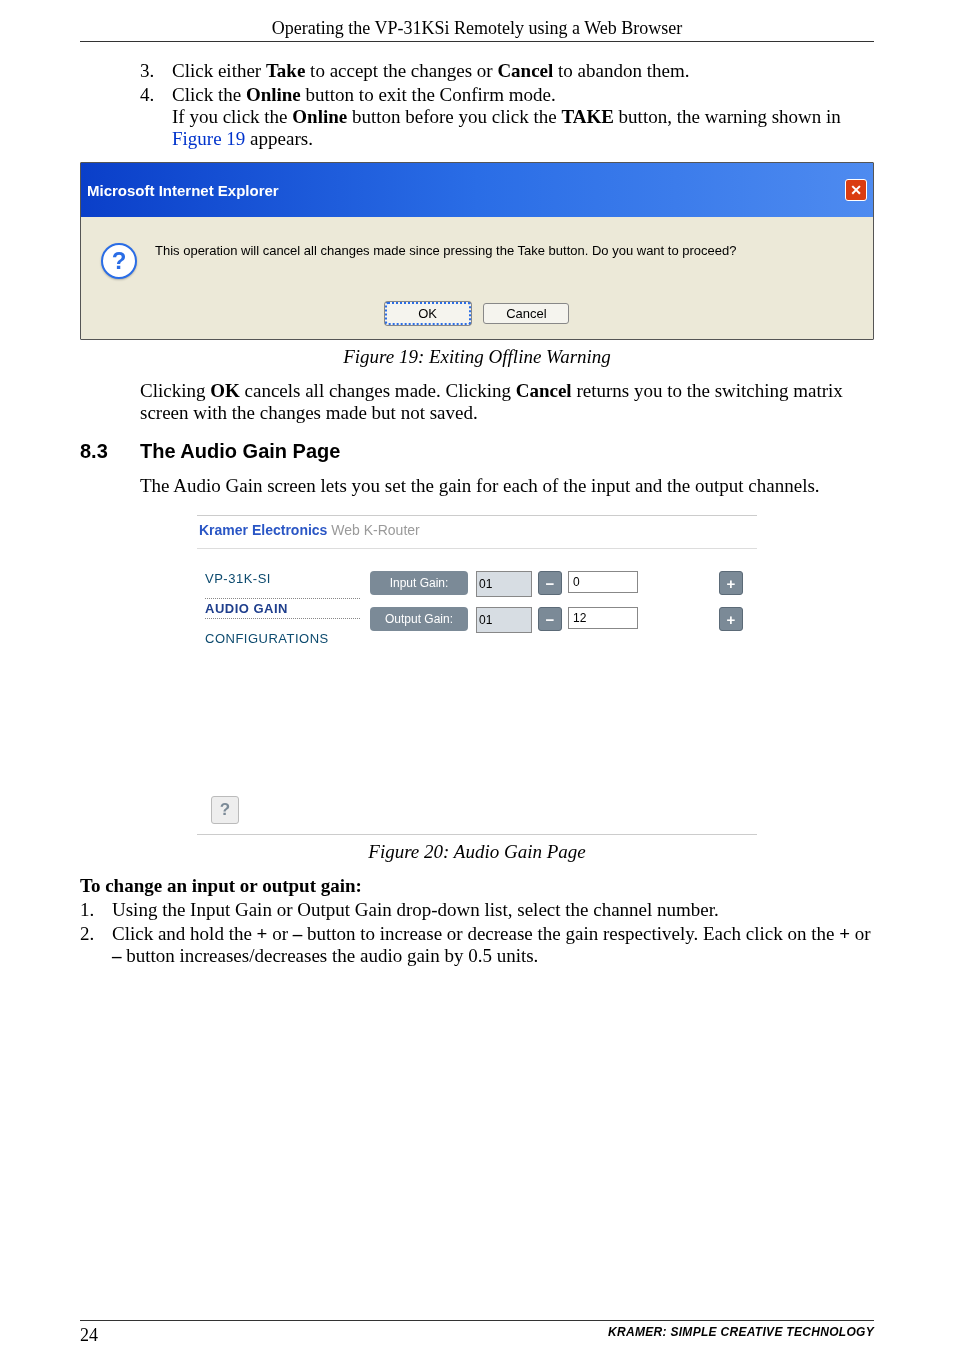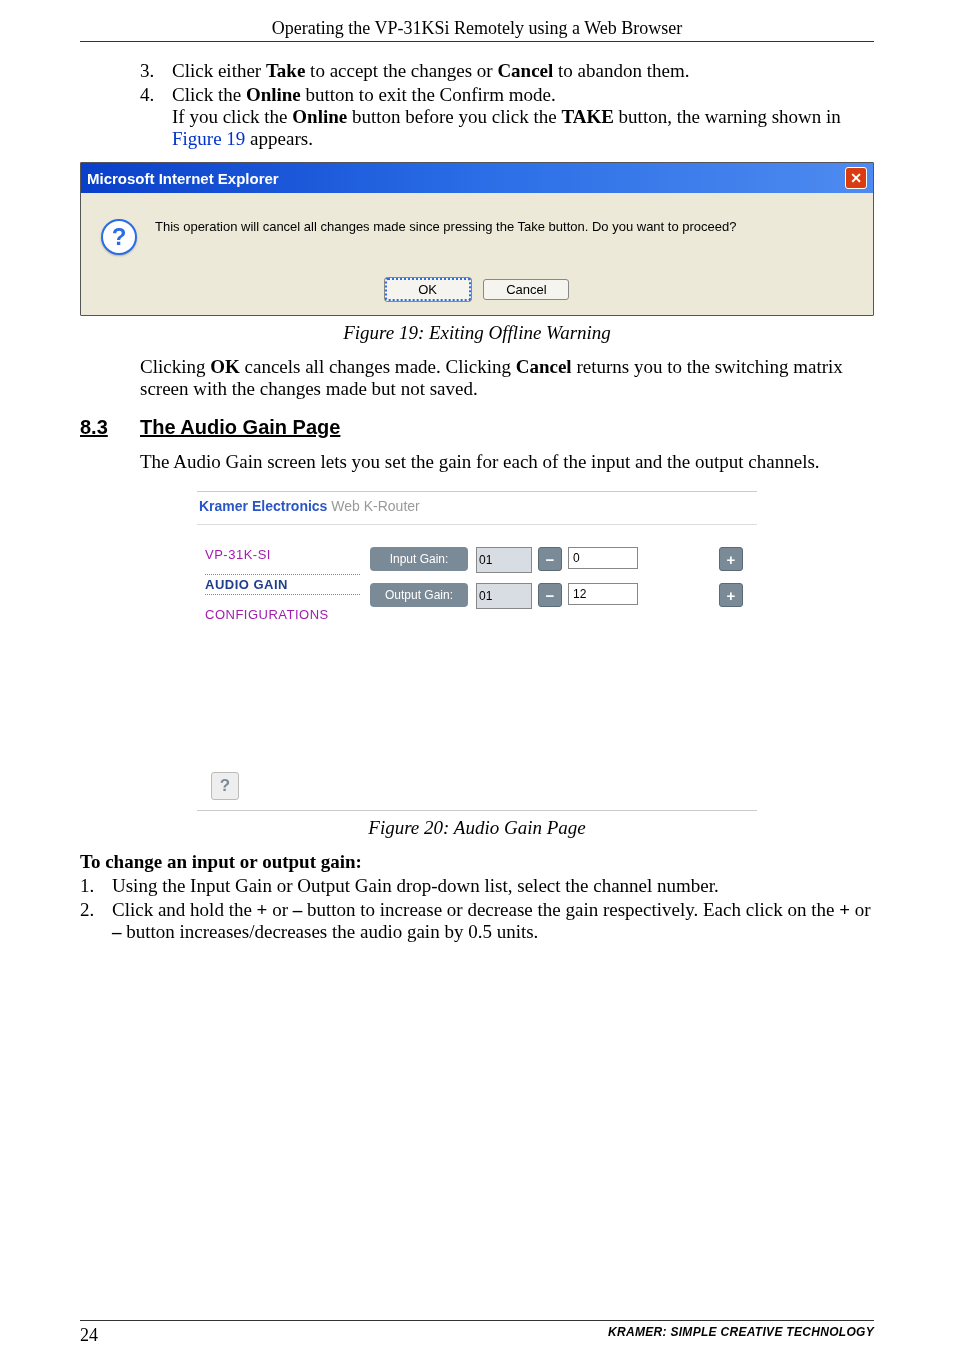--- a/index.html
+++ b/index.html
@@ -50,21 +50,21 @@
     border-radius: 1px;
     margin: 12px 0 6px 0;
     background: #ece9d8;
   }
   .ie-titlebar {
     background: linear-gradient(to right, #0a3fc9, #2a6de6, #4e8bf0);
     color: #fff;
     font-family: Tahoma, Arial, sans-serif;
     font-weight: bold;
     font-size: 15px;
-    padding: 4px 6px;
+    padding: 16px 6px;
     display: flex;
     justify-content: space-between;
     align-items: center;
   }
   .ie-close {
     width: 20px;
     height: 20px;
     background: #da3c10;
     border: 1px solid #fff;
     border-radius: 3px;
@@ -120,21 +120,20 @@
     text-align: center;
     font-style: italic;
     margin: 6px 0 12px 0;
   }
   .section-head {
     display: flex;
     font-family: Arial, Helvetica, sans-serif;
     font-weight: bold;
     font-size: 20px;
     margin: 16px 0 12px 0;
-    text-decoration: underline;
   }
   .section-num { width: 60px; }
   .para-indent {
     margin-left: 60px;
   }
   .kramer-panel {
     border-top: 1px solid #ccc;
     border-bottom: 1px solid #ccc;
     width: 560px;
     margin: 18px auto 4px auto;
@@ -143,21 +142,21 @@
   }
   .kramer-header {
     font-size: 14px;
     padding: 6px 2px 10px 2px;
     border-bottom: 1px solid #ddd;
     color: #9a9a9a;
   }
   .kramer-brand { color: #2a56c5; font-weight: bold; }
   .kramer-body { display: flex; padding: 22px 8px 10px 8px; min-height: 250px; }
   .kramer-nav { width: 155px; font-size: 13px; }
-  .nav-link { display: block; color: #a21caf; margin-bottom: 12px; letter-spacing: 0.5px; }
+  .nav-link { display: block; color: #0c4a6e; margin-bottom: 12px; letter-spacing: 0.5px; }
   .nav-link.active {
     color: #1e3e8c;
     font-weight: bold;
     border-top: 1px dotted #888;
     border-bottom: 1px dotted #888;
     padding: 2px 0;
   }
   .kramer-controls { flex: 1; padding-left: 10px; }
   .gain-row { display: flex; align-items: flex-start; margin-bottom: 10px; }
   .gain-label {

